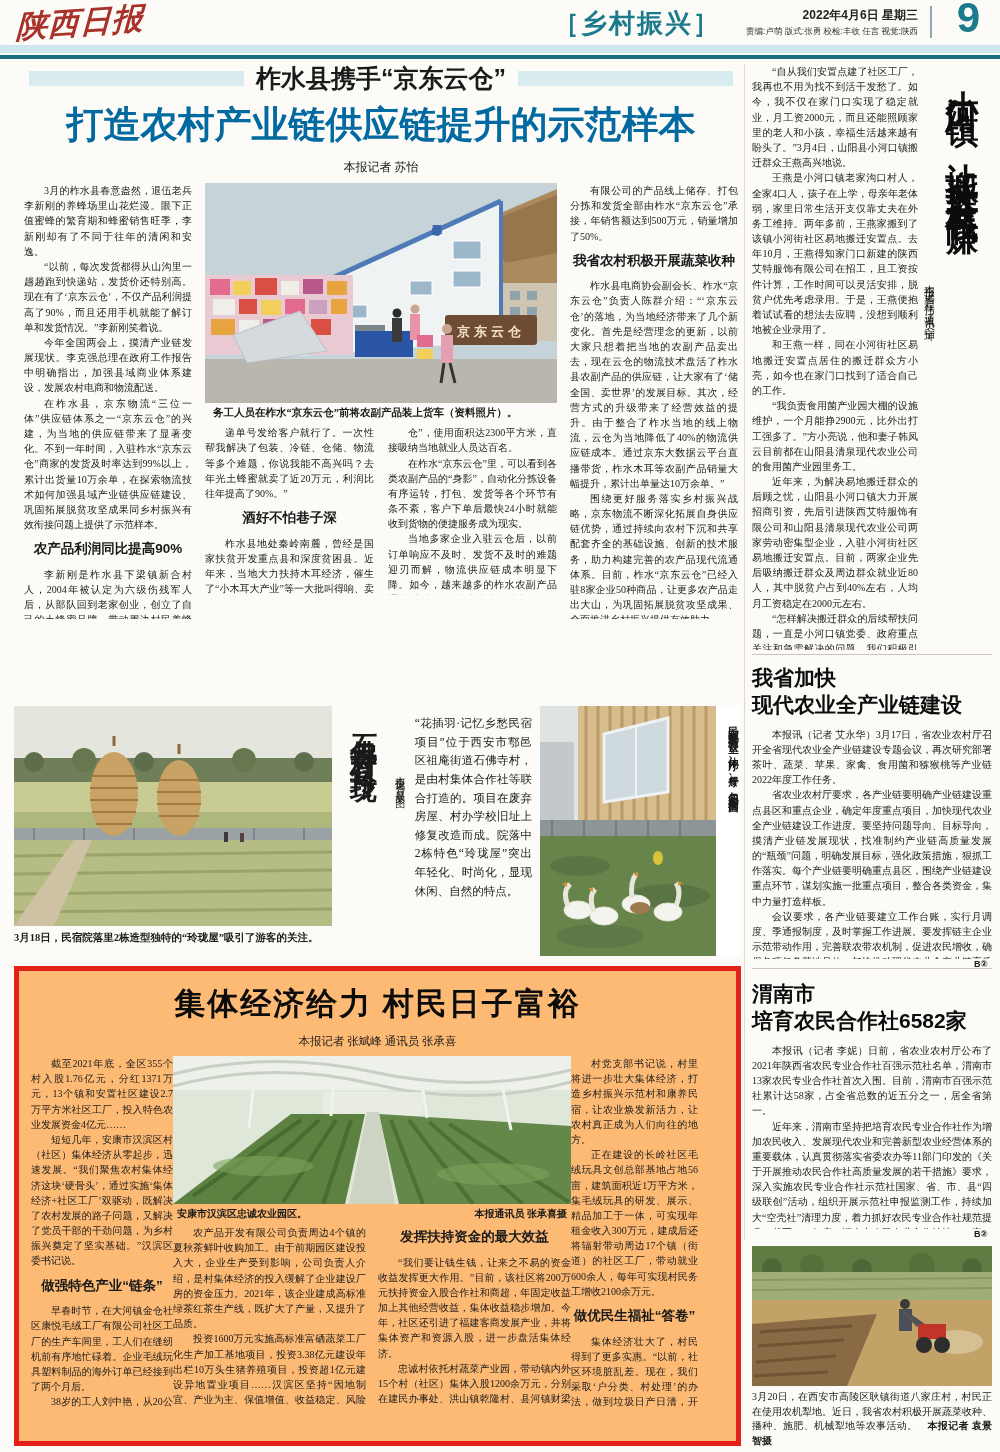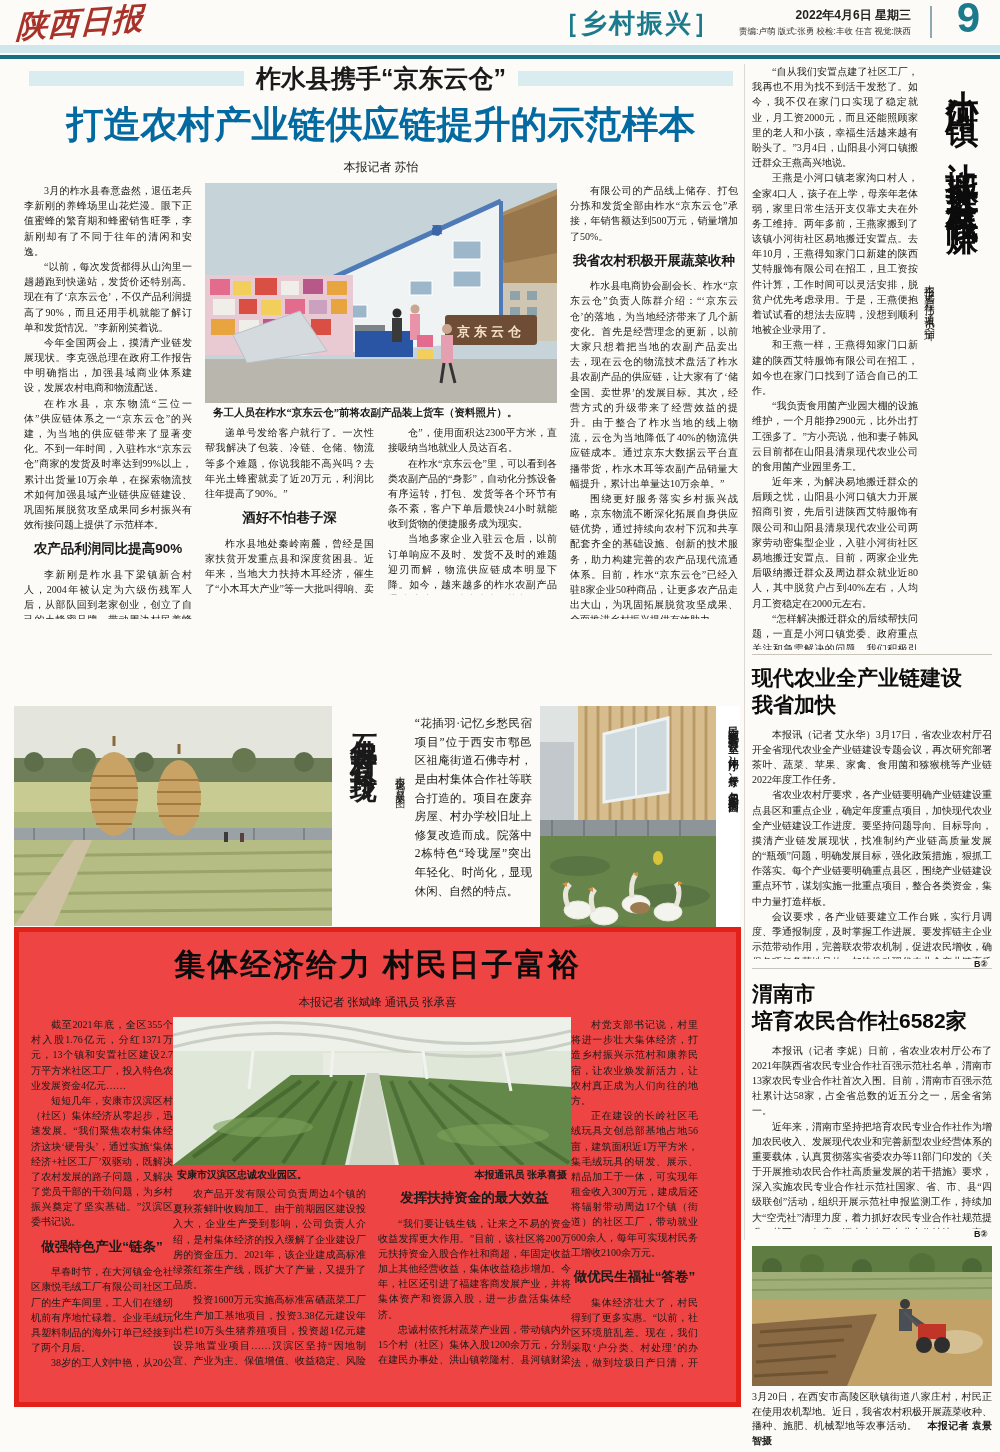--- a/index.html
+++ b/index.html
@@ -4,21 +4,21 @@
 <style>
   html,body{margin:0;padding:0;}
   body{background:#e8e6e0;}
   #page{position:relative;width:1000px;height:1452px;margin:0 auto;background:#fcfbf7;overflow:hidden;
         font-family:"Liberation Serif","DejaVu Serif",serif;color:#1a1a1a;}
   .sans{font-family:"Liberation Sans","DejaVu Sans",sans-serif;}
   
   .masthead-logo{position:absolute;left:16px;top:2px;font-size:31px;font-weight:bold;color:#a8322a;
       font-family:"DejaVu Serif","Liberation Serif",serif;font-style:italic;transform:rotate(-4deg) skewX(-6deg);letter-spacing:1px;}
   .section-tag{position:absolute;left:553px;top:6px;font-size:26px;font-weight:900;color:#1b7a8c;letter-spacing:2px;}
-  .date-block{position:absolute;right:89px;top:7px;text-align:right;}
+  .date-block{position:absolute;right:82px;top:7px;text-align:right;}
   .date-line{font-size:12px;font-weight:bold;color:#222;}
   .credit-line{font-size:8.5px;color:#333;margin-top:2px;}
   .page-sep{position:absolute;right:68px;top:6px;width:2px;height:32px;background:#8fa9af;}
   .page-num{position:absolute;right:20px;top:-6px;font-size:42px;font-weight:900;color:#1b7a8c;}
   .bar1{position:absolute;left:0;top:45px;width:1000px;height:8px;background:#cfe7ec;}
   .bar2{position:absolute;left:0;top:55px;width:1000px;height:4px;background:#166f81;}
   .vrule{position:absolute;left:744px;top:64px;width:1px;height:1176px;background:#ddd9d2;}
   
   p{margin:0;text-indent:2em;}
   .bodytext{font-size:10px;line-height:1.52;text-align:justify;}
@@ -56,22 +56,22 @@
   .minsu{position:absolute;left:14px;top:706px;width:726px;display:flex;gap:8px;}
   .m-left{width:318px;}
   .m-cap{font-size:10.5px;font-weight:bold;margin-top:5px;line-height:1.3;text-indent:0;}
   .m-title{writing-mode:vertical-rl;font-size:27px;font-weight:900;letter-spacing:6px;width:44px;padding-top:6px;}
   .m-byline{writing-mode:vertical-rl;font-size:10px;letter-spacing:2px;width:18px;padding-top:62px;}
   .m-text{width:124px;font-size:11.5px;line-height:1.62;text-align:justify;padding-top:8px;}
   .m-right{width:202px;display:flex;}
   .m-vcap{writing-mode:vertical-rl;font-size:10.5px;font-weight:bold;letter-spacing:2px;width:24px;
       background:#fff;padding-top:12px;}
   
-  .redbox{position:absolute;left:14px;top:927px;width:727px;height:480px;border:5px solid #e32119;
-      background:#ef4444;box-sizing:border-box;padding:4px 12px;overflow:hidden;}
+  .redbox{position:absolute;left:14px;top:966px;width:727px;height:480px;border:5px solid #e32119;
+      background:#fdba74;box-sizing:border-box;padding:4px 12px;overflow:hidden;}
   .rb-head{font-size:31px;font-weight:900;text-align:center;letter-spacing:2px;margin-top:8px;color:#0c0c0c;}
   .rb-byline{font-size:11.5px;text-align:center;margin:9px 0 7px;}
   .rb-cols{display:flex;height:352px;overflow:hidden;}
   .rb-c1{width:142px;height:352px;overflow:hidden;}
   .rb-mid{width:398px;}
   .rb-c5{width:127px;height:352px;overflow:hidden;}
   .rb-caprow{display:flex;justify-content:space-between;font-size:10px;font-weight:bold;margin:3px 4px 4px;}
   .rb-caprow span{text-indent:0;}
   .rb-midcols{display:flex;gap:12px;}
   .rb-mc{width:193px;height:188px;overflow:hidden;}
@@ -199,34 +199,34 @@
           </div>
 
       </div>
     </div>
   </div>
 
   <div class="river">
     <div class="river-text bodytext">
         <p>“自从我们安置点建了社区工厂，我再也不用为找不到活干发愁了。如今，我不仅在家门口实现了稳定就业，月工资2000元，而且还能照顾家里的老人和小孩，幸福生活越来越有盼头了。”3月4日，山阳县小河口镇搬迁群众王燕高兴地说。</p>
         <p>王燕是小河口镇老家沟口村人，全家4口人，孩子在上学，母亲年老体弱，家里日常生活开支仅靠丈夫在外务工维持。两年多前，王燕家搬到了该镇小河街社区易地搬迁安置点。去年10月，王燕得知家门口新建的陕西艾特服饰有限公司在招工，且工资按件计算，工作时间可以灵活安排，脱贫户优先考虑录用。于是，王燕便抱着试试看的想法去应聘，没想到顺利地被企业录用了。</p>
-        <p>和王燕一样，王燕得知家门口新建的陕西艾特服饰有限公司在招工，如今也在家门口找到了适合自己的工作。</p>
+        <p>和王燕一样，同在小河街社区易地搬迁安置点居住的搬迁群众方小亮，如今也在家门口找到了适合自己的工作。</p>
         <p>“我负责食用菌产业园大棚的设施维护，一个月能挣2900元，比外出打工强多了。”方小亮说，他和妻子韩凤云目前都在山阳县清泉现代农业公司的食用菌产业园里务工。</p>
         <p>近年来，为解决易地搬迁群众的后顾之忧，山阳县小河口镇大力开展招商引资，先后引进陕西艾特服饰有限公司和山阳县清泉现代农业公司两家劳动密集型企业，入驻小河街社区易地搬迁安置点。目前，两家企业先后吸纳搬迁群众及周边群众就业近80人，其中脱贫户占到40%左右，人均月工资稳定在2000元左右。</p>
         <p>“怎样解决搬迁群众的后续帮扶问题，一直是小河口镇党委、政府重点关注和急需解决的问题。我们积极引进外来企业和在外成功人士回乡创业，营造良好的营商环境，通过产业、就业‘两业融合’，兴产业，促就业，打造后续帮扶‘新引擎’，基本实现‘产业有发展、群众有收入、政府稳就业、村集体有收益’的共赢局面，为持续巩固拓展脱贫攻坚成果同乡村振兴有效衔接打下了坚实基础。”山阳县小河口镇党委书记胡来发说。</p>
       </div>
     <div class="river-byline">本报记者 程伟 通讯员 宁坤</div>
     <div class="river-head sans">小河口镇：让搬迁群众有钱赚</div>
   </div>
   <div class="hrule" style="top:654px"></div>
 
   <div class="smallart" style="top:664px">
     <div class="small-head sans">
+      <div>我省加快</div>
       <div>现代农业全产业链建设</div>
-      <div>我省加快</div>
     </div>
     <div class="small-body bodytext" style="height:232px">
         <p>本报讯（记者 艾永华）3月17日，省农业农村厅召开全省现代农业全产业链建设专题会议，再次研究部署茶叶、蔬菜、苹果、家禽、食用菌和猕猴桃等产业链2022年度工作任务。</p>
         <p>省农业农村厅要求，各产业链要明确产业链建设重点县区和重点企业，确定年度重点项目，加快现代农业全产业链建设工作进度。要坚持问题导向、目标导向，摸清产业链发展现状，找准制约产业链高质量发展的“瓶颈”问题，明确发展目标，强化政策措施，狠抓工作落实。每个产业链要明确重点县区，围绕产业链建设重点环节，谋划实施一批重点项目，整合各类资金，集中力量打造样板。</p>
         <p>会议要求，各产业链要建立工作台账，实行月调度、季通报制度，及时掌握工作进展。要发挥链主企业示范带动作用，完善联农带农机制，促进农民增收，确保各项任务落地见效，加快推动现代农业全产业链高质量发展。</p>
       </div>
     <div class="endmark sans">B②</div>
   </div>
   <div class="hrule" style="top:968px"></div>
 

